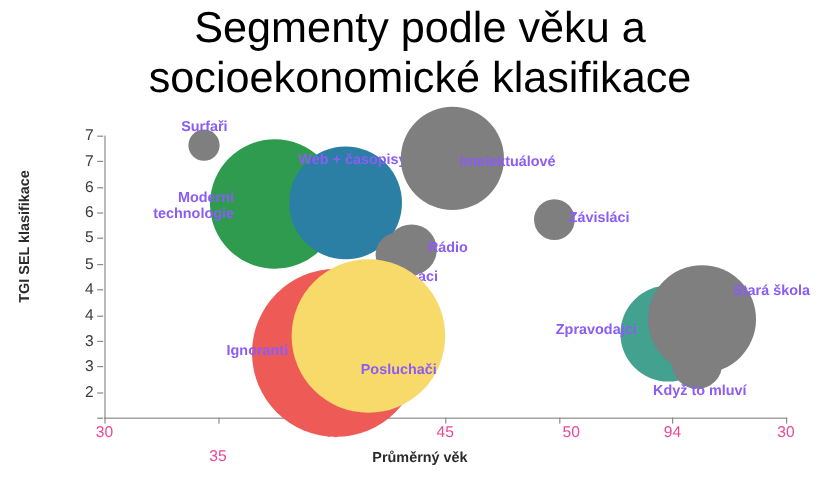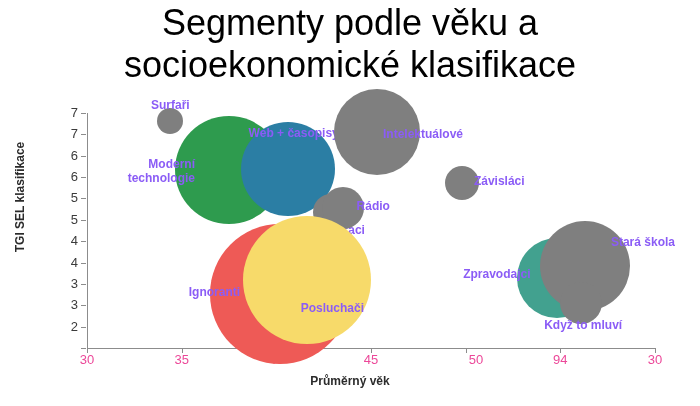--- a/index.html
+++ b/index.html
@@ -113,21 +113,21 @@
       <div class="tick-y" style="top: 305.273px;"></div>
       <div class="ylab" style="position: absolute; left: 52px; top: 298.273px;">3</div>
       <div class="tick-y" style="top: 326.636px;"></div>
       <div class="ylab" style="position: absolute; left: 52px; top: 319.636px;">2</div>
       <div class="tick-y" style="top: 348px;"></div>
     </div>
   <div id="xtickbox">
       <div class="tick-x" style="left: 87px;"></div>
       <div class="xlab" style="left: 87px;">30</div>
       <div class="tick-x" style="left: 181.667px;"></div>
-      <div class="xlab" style="left: 181.667px;">35</div>
+      <div class="xlab" style="left: 181.667px; margin-top: 20px;">35</div>
       <div class="tick-x" style="left: 276.333px;"></div>
       <div class="xlab" style="left: 276.333px;">40</div>
       <div class="tick-x" style="left: 371px;"></div>
       <div class="xlab" style="left: 371px;">45</div>
       <div class="tick-x" style="left: 465.667px;"></div>
       <div class="xlab" style="left: 476px;">50</div>
       <div class="tick-x" style="left: 560.333px;"></div>
       <div class="xlab" style="left: 560.333px;">94</div>
       <div class="tick-x" style="left: 655px;"></div>
       <div class="xlab" style="left: 655px;">30</div>

